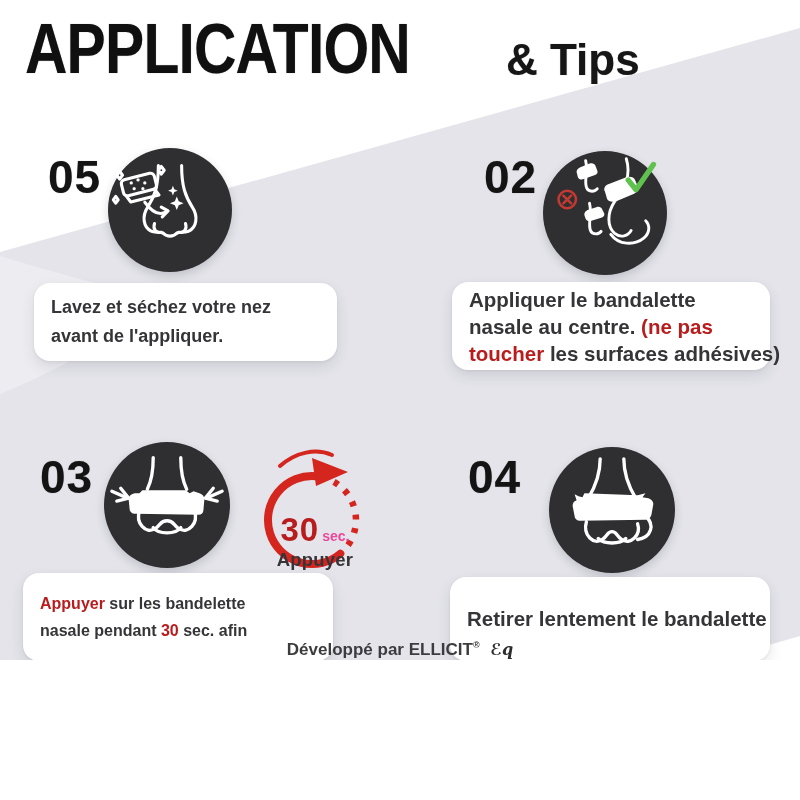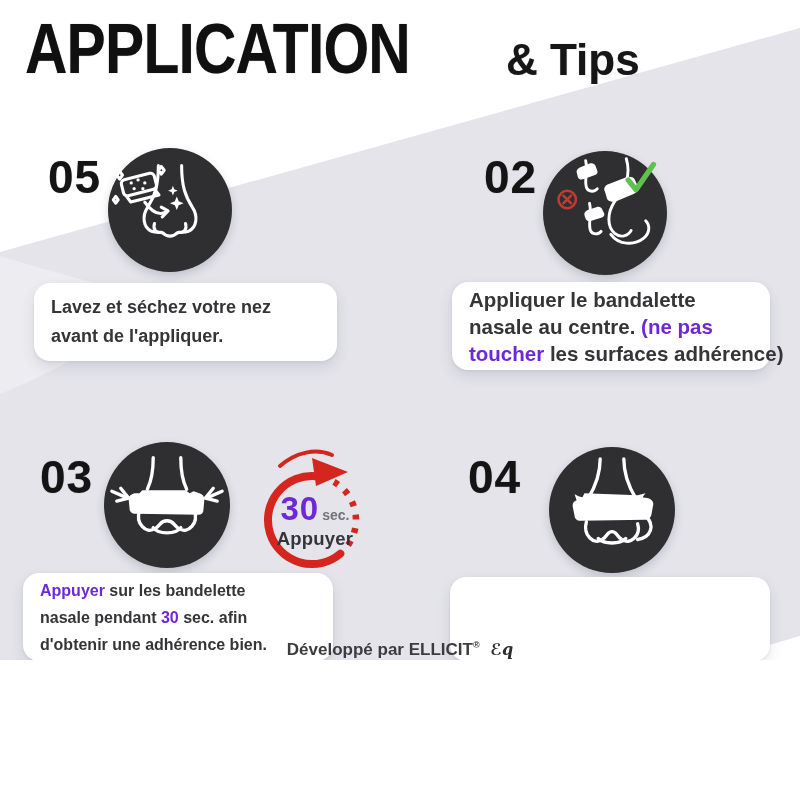--- a/index.html
+++ b/index.html
@@ -29,28 +29,28 @@
        box-shadow:0 6px 14px rgba(50,50,75,.12), 0 1px 3px rgba(50,50,75,.08);}
   .box-text{font-weight:700;color:#353538;padding-left:17px;padding-right:6px;white-space:nowrap;}
   #box1{left:34px;top:283px;width:303px;height:78px;}
   #box1 .box-text{font-size:18px;line-height:29px;}
   #box2{left:452px;top:282px;width:318px;height:88px;}
   #box2 .box-text{font-size:20.5px;line-height:27px;}
   #box3{left:23px;top:573px;width:310px;height:88px;}
   #box3 .box-text{font-size:16px;line-height:27px;}
   #box4{left:450px;top:577px;width:320px;height:84px;}
   #box4 .box-text{font-size:20.5px;line-height:28px;}
-  .red{color:#6d28d9;}
+  .red{color:#b91c1c;margin-top:21px;}
   
   .badge{position:absolute;left:252px;top:444px;width:126px;height:136px;}
   .badge svg{position:absolute;left:0;top:0;}
   .badge-text{position:absolute;left:6px;top:48px;width:114px;text-align:center;line-height:1;}
   .badge-row{display:flex;align-items:baseline;justify-content:center;}
   .badge-value{font-size:33px;font-weight:800;letter-spacing:1px;}
-  .badge-unit{font-size:14px;font-weight:700;color:#737373;margin-left:3px;}
+  .badge-unit{font-size:14px;font-weight:700;color:#ec4899;margin-left:3px;}
   .badge-action{font-size:18.5px;font-weight:700;color:#353538;margin-top:5px;letter-spacing:.2px;}
   
   .footer{position:absolute;left:0;right:0;bottom:0;text-align:center;font-size:17px;
           color:#3c3c3e;font-weight:700;}
   .footer sup{font-size:9px;}
   .footer .logo{font-family:"DejaVu Serif","DejaVu Sans",serif;font-style:italic;font-size:16px;
                 margin-left:6px;color:#2c2c2e;}
 </style>
 </head>
 <body>
@@ -114,41 +114,41 @@
         <path d="M64,42 c-2,-3 0,-7 4,-8 l18,-7 c4,-1 8,0 9,3 l3,7 c1,3 -1,6 -4,7 l-19,8 c-4,1 -8,0 -9,-3 Z"></path>
       </g>
       <g stroke="#c43a33" stroke-width="2.6" fill="none" stroke-linecap="round">
         <circle cx="25" cy="50" r="9"></circle>
         <path d="M21,46 L29,54 M29,46 L21,54"></path>
       </g>
       <path d="M88,30 L96,40 L114,14" stroke="#5fc24e" stroke-width="5.5" fill="none" stroke-linecap="round" stroke-linejoin="round"></path>
     </svg>
   </div>
   <div class="box" id="box2">
-    <div class="box-text"><span>Appliquer le bandalette</span><br><span>nasale au centre. </span><span class="red">(ne pas</span><br><span class="red">toucher</span><span> les surfaces adhérence)</span></div>
+    <div class="box-text"><span>Appliquer le bandalette</span><br><span>nasale au centre. </span><span class="red">(ne pas</span><br><span class="red">toucher</span><span> les surfaces adhésives)</span></div>
   </div>
 
   <div class="step-num" id="num3">03</div>
   <div class="circle" id="circ3">
     <svg viewBox="0 0 128 128">
       <g stroke="#ffffff" stroke-width="3.4" fill="none" stroke-linecap="round" stroke-linejoin="round">
         <path d="M50,16 C50,32 48,40 44,48"></path>
         <path d="M78,16 C78,32 80,40 84,48"></path>
         <path d="M36,70 C32,82 42,94 52,88 C58,84 57,80 64,80 C71,80 70,84 76,88 C86,94 96,82 92,70"></path>
         <path d="M50,87 C55,94 73,94 78,87"></path>
         <path d="M8,50 L24,57"></path>
         <path d="M17,47 L25,57 L13,60"></path>
         <path d="M120,50 L104,57"></path>
         <path d="M111,47 L103,57 L115,60"></path>
       </g>
       <path fill="#ffffff" stroke="none" d="M31,52 c-4,1 -6,3 -6,6 l1,10 c0,3 3,5 6,5 l64,1 c3,0 5,-2 5,-5 l1,-11 c0,-3 -2,-5 -5,-6 l-6,-2 -4,2 -4,-3 -44,0 -3,3 Z"></path>
     </svg>
   </div>
   <div class="box" id="box3">
-    <div class="box-text"><span class="red">Appuyer</span><span> sur les bandelette</span><br><span>nasale pendant </span><span class="red">30</span><span> sec. afin</span><br><span>d'obtenir une adhérence bien.</span></div>
+    <div class="box-text"><span class="red">Appuyer</span><span> sur les bandelette</span><br><span>nasale pendant </span><span class="red">30</span><span> sec. afin</span><br></div>
   </div>
 
   <div class="badge">
     <svg width="126" height="136" viewBox="0 0 126 136">
       <g stroke="#d4261f" fill="none" stroke-linecap="round">
         <path d="M63.8,32.2 A44,44 0 1 0 88.3,109.7" stroke-width="8"></path>
         <path d="M82,37.9 A44,44 0 0 1 92.7,105.4" stroke-width="6.5" stroke-dasharray="5 8.5" stroke-linecap="butt"></path>
         <path d="M28,22 C44,8 64,4 80,11" stroke-width="4"></path>
       </g>
       <path d="M60,14 L96,28 L64,42 Z" fill="#d4261f" stroke="none"></path>
@@ -169,21 +169,21 @@
         <path d="M52,12 C52,30 46,42 40,52"></path>
         <path d="M76,12 C76,30 82,42 88,52"></path>
         <path d="M98,70 C108,79 104,92 90,94"></path>
         <path d="M38,76 C34,90 46,100 54,94 C60,90 59,86 64,86 C69,86 68,90 74,94 C82,100 94,90 90,78"></path>
         <path d="M50,93 C56,99 72,99 78,93"></path>
       </g>
       <path fill="#ffffff" stroke="none" d="M30,50 l-4,-2 2,6 c-3,1 -4,3 -4,6 l2,10 c0,3 3,5 6,5 l66,-1 c3,0 5,-2 6,-5 l2,-11 c0,-3 -2,-5 -5,-6 l-6,-1 3,-4 -8,2 -54,-2 -2,4 Z"></path>
     </svg>
   </div>
   <div class="box" id="box4">
-    <div class="box-text"><br></div>
+    <div class="box-text"><span>Retirer lentement le bandalette</span><br></div>
   </div>
 
   <div class="footer">
     <span>Développé par ELLICIT</span><sup>®</sup>
     <span class="logo">ℰq</span>
   </div>
 
 </div>
 
 </body></html>

